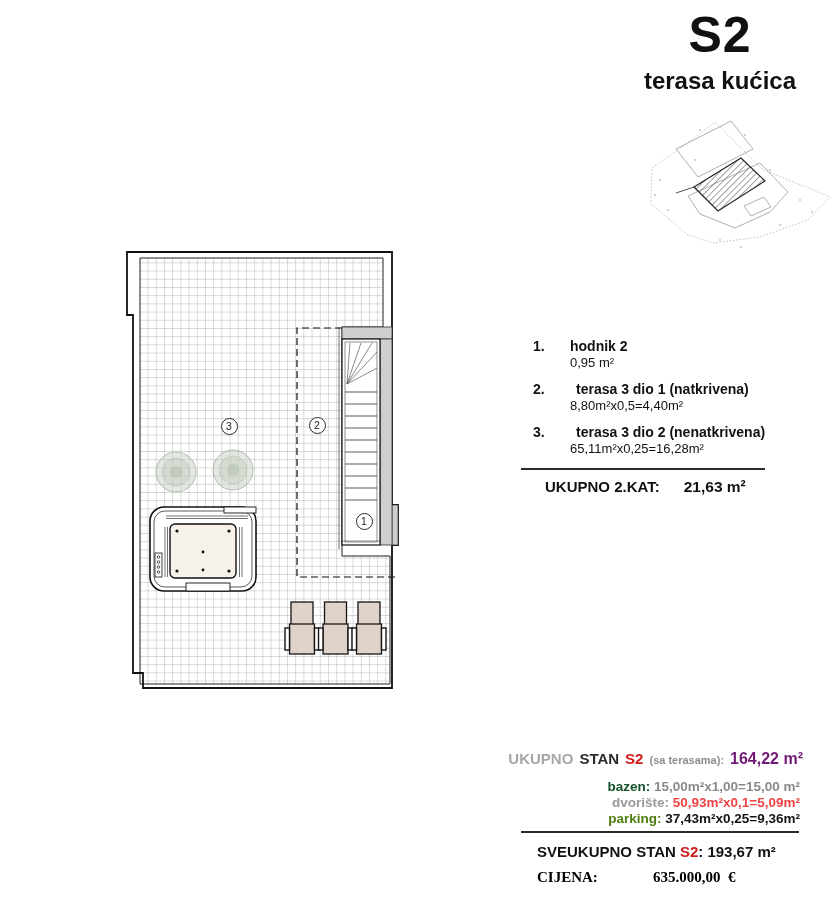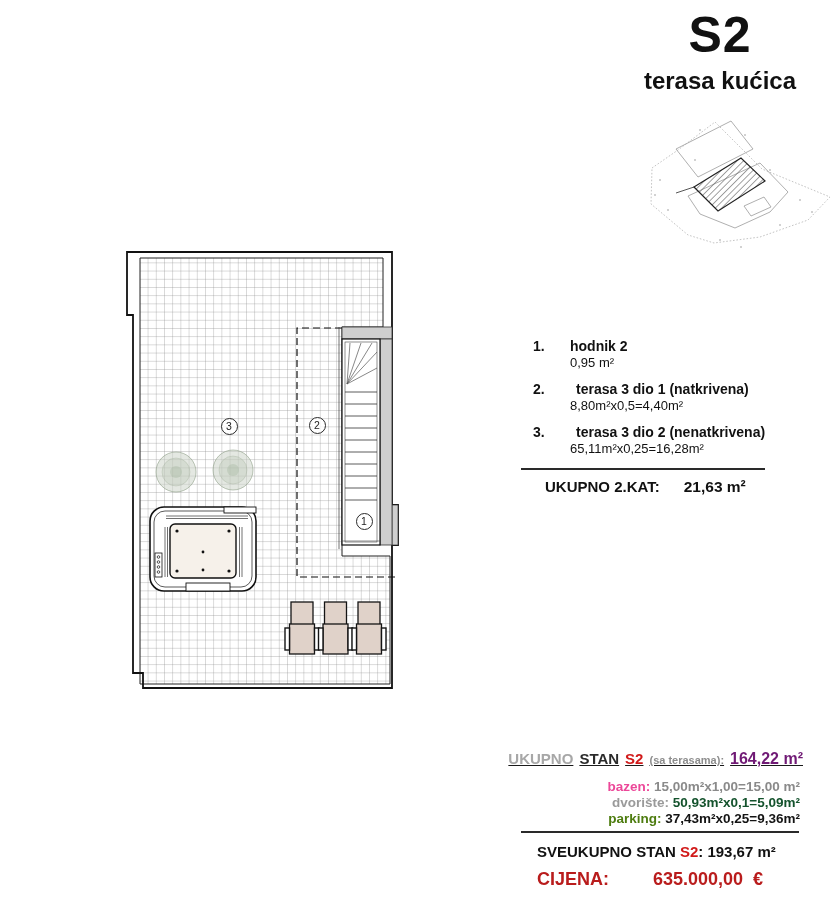--- a/index.html
+++ b/index.html
@@ -27,34 +27,34 @@
   .kat-total .val{margin-left:24px;font-size:15.5px;}
 
   
   .plan-label{
     width:17px;height:17px;border:1px solid #2a2a2a;border-radius:50%;
     background:rgba(255,255,255,0.75);display:flex;align-items:center;justify-content:center;
     font-size:10.5px;font-weight:400;color:#222;box-sizing:border-box;
   }
 
   
-  .sum-line1{top:750px;right:32px;display:flex;align-items:baseline;gap:6px;white-space:nowrap;text-decoration:underline;}
+  .sum-line1{top:750px;right:32px;display:flex;align-items:baseline;gap:6px;white-space:nowrap;}
   .sum-line1 .w1{font-size:15px;font-weight:700;color:#a7a7a7;}
   .sum-line1 .w2{font-size:15px;font-weight:700;color:#2b2b2b;}
   .sum-line1 .unit{font-size:15px;font-weight:700;color:#d11a1a;}
   .sum-line1 .note{font-size:11px;font-weight:700;color:#8d8d8d;}
   .sum-line1 .val{font-size:16px;font-weight:700;color:#701a75;}
   .extras{top:779px;right:35px;text-align:right;font-size:13.5px;font-weight:700;line-height:16px;white-space:nowrap;}
-  .extras .x0 .lbl{color:#ec4899;} .extras .x0 .val{color:#8a8a8a;}
-  .extras .x1 .lbl{color:#9a9a9a;} .extras .x1 .val{color:#14532d;}
+  .extras .x0 .lbl{color:#14532d;} .extras .x0 .val{color:#8a8a8a;}
+  .extras .x1 .lbl{color:#9a9a9a;} .extras .x1 .val{color:#ef4444;}
   .extras .x2 .lbl{color:#4d7c0f;} .extras .x2 .val{color:#141414;}
   .rule-2{left:521px;top:831px;width:278px;}
   .grand-total{left:537px;top:843px;font-size:15px;font-weight:700;color:#111;white-space:nowrap;}
   .grand-total .unit{color:#d11a1a;margin-left:4px;}
-  .price-row{left:537px;top:869px;display:flex;font-size:18px;font-weight:700;color:#b91c1c;}
+  .price-row{left:537px;top:869px;display:flex;font-size:15px;font-weight:700;color:#000000;font-family:Liberation Serif, serif;}
   .price-row .lbl{width:116px;flex:none;}
   .price-row .val{white-space:pre;}
 </style>
 </head>
 <body>
 
 <div class="page">
 
   <svg class="plan" width="835" height="898" viewBox="0 0 835 898">
     <defs>

